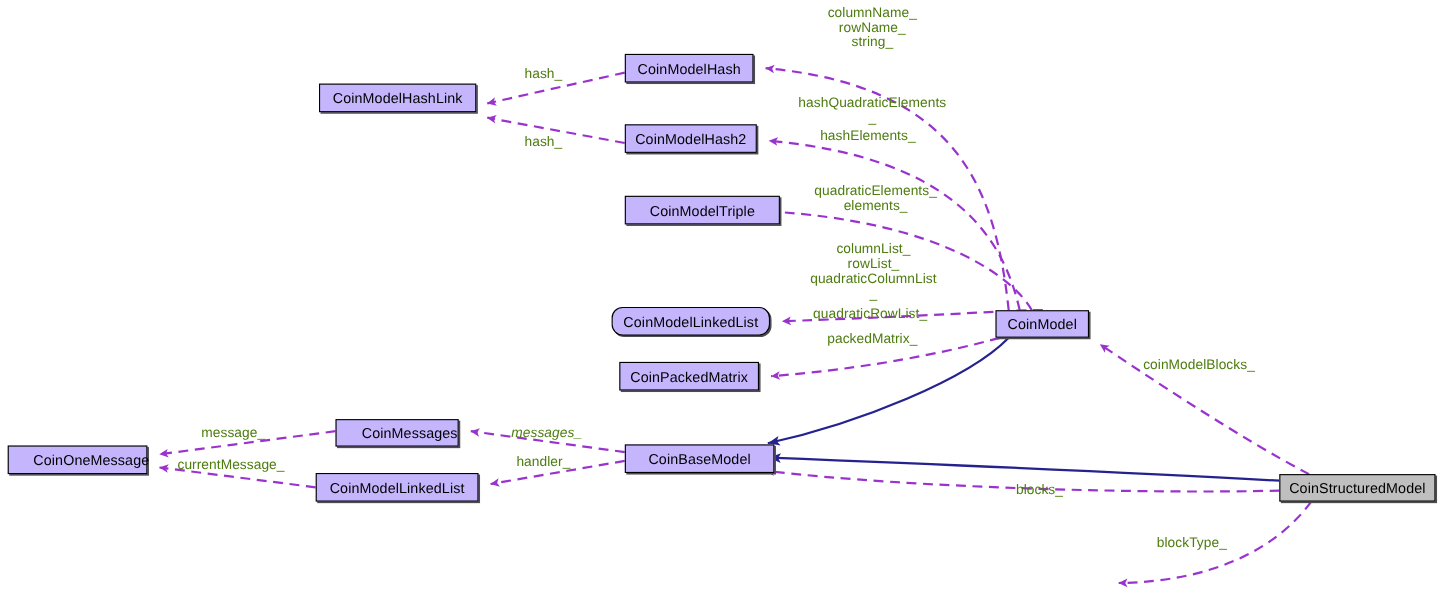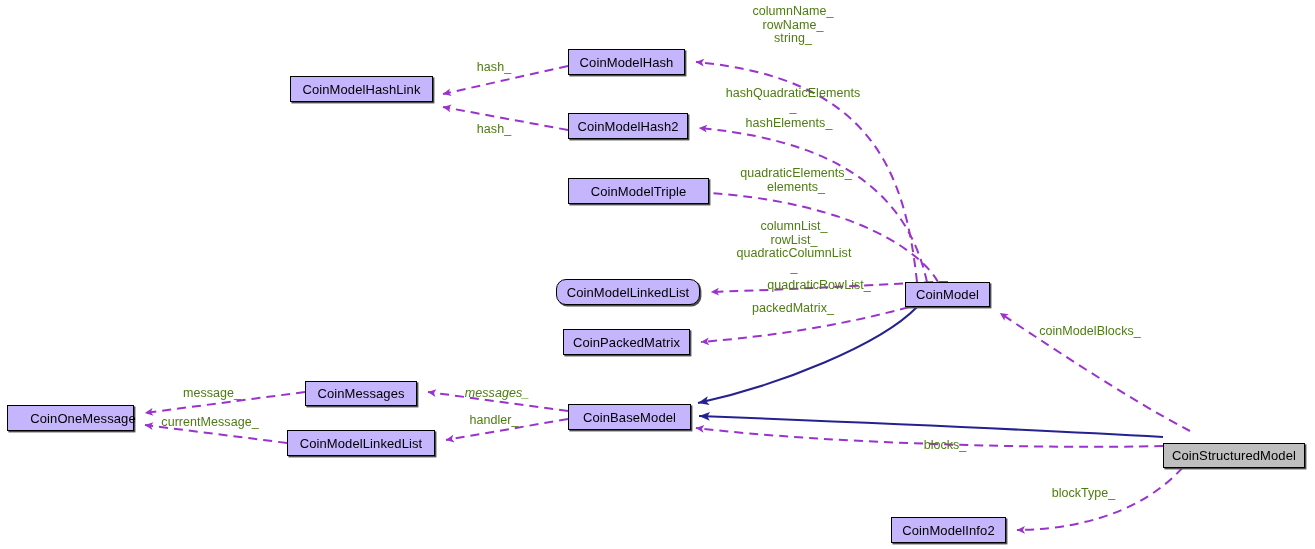--- a/index.html
+++ b/index.html
@@ -98,21 +98,21 @@
     <g fill="none" stroke="#25228f" stroke-width="2" marker-end="url(#arrow-inherit)">
       <path d="M 917,307 C 880,345 780,385 698,403"></path>
       <path d="M 1163,437 C 1020,429 800,420 699,416"></path>
     </g>
   </svg>
 
   <div class="node" style="left:7px; top:405px; width:127px; height:26px;padding-left:25px;">
     <span>CoinOneMessage</span>
   </div>
 
-  <div class="node" style="left:305px; top:381px; width:112px; height:25px;">
+  <div class="node" style="left:305px; top:381px; width:112px; height:25px;justify-content:flex-end;">
     <span>CoinMessages</span>
   </div>
 
   <div class="node" style="left:287px; top:430px; width:148px; height:26px;">
     <span>CoinModelLinkedList</span>
   </div>
 
   <div class="node" style="left:290px; top:76px; width:143px; height:26px;">
     <span>CoinModelHashLink</span>
   </div>
@@ -130,33 +130,30 @@
   </div>
 
   <div class="node" style="left:556px; top:279px; width:144px; height:26px;border-radius:10px;">
     <span>CoinModelLinkedList</span>
   </div>
 
   <div class="node" style="left:563px; top:329px; width:127px; height:26px;">
     <span>CoinPackedMatrix</span>
   </div>
 
-  <div class="node" style="left:568px; top:404px; width:123px; height:26px;">
+  <div class="node" style="left:568px; top:404px; width:136px; height:26px;">
     <span>CoinBaseModel</span>
   </div>
 
   <div class="node" style="left:905px; top:282px; width:85px; height:25px;">
     <span>CoinModel</span>
   </div>
 
-  <div class="node" style="left:891px; top:517px; width:115px; height:26px;">
-    <span>CoinModelInfo2</span>
-  </div>
-
-  <div class="node highlight" style="left:1163px; top:431px; width:142px; height:25px;margin-top:12px;">
+
+  <div class="node highlight" style="left:1163px; top:431px; width:142px; height:25px;">
     <span>CoinStructuredModel</span>
   </div>
 
   <div class="edge-label" style="left:464px; top:61px; width:60px;">
       <div>hash_</div>
     </div>
 
   <div class="edge-label" style="left:464px; top:123px; width:60px;">
       <div>hash_</div>
     </div>
@@ -181,21 +178,21 @@
       <div>elements_</div>
     </div>
 
   <div class="edge-label" style="left:704px; top:220px; width:180px;">
       <div>columnList_</div>
       <div>rowList_</div>
       <div>quadraticColumnList</div>
       <div>_</div>
     </div>
 
-  <div class="edge-label" style="left:744px; top:279px; width:150px;text-align:center;">
+  <div class="edge-label" style="left:716px; top:279px; width:150px;text-align:center;">
       <div>quadraticRowList_</div>
     </div>
 
   <div class="edge-label" style="left:728px; top:302px; width:130px;">
       <div>packedMatrix_</div>
     </div>
 
   <div class="edge-label" style="left:157px; top:387px; width:110px;">
       <div>message_</div>
     </div>

